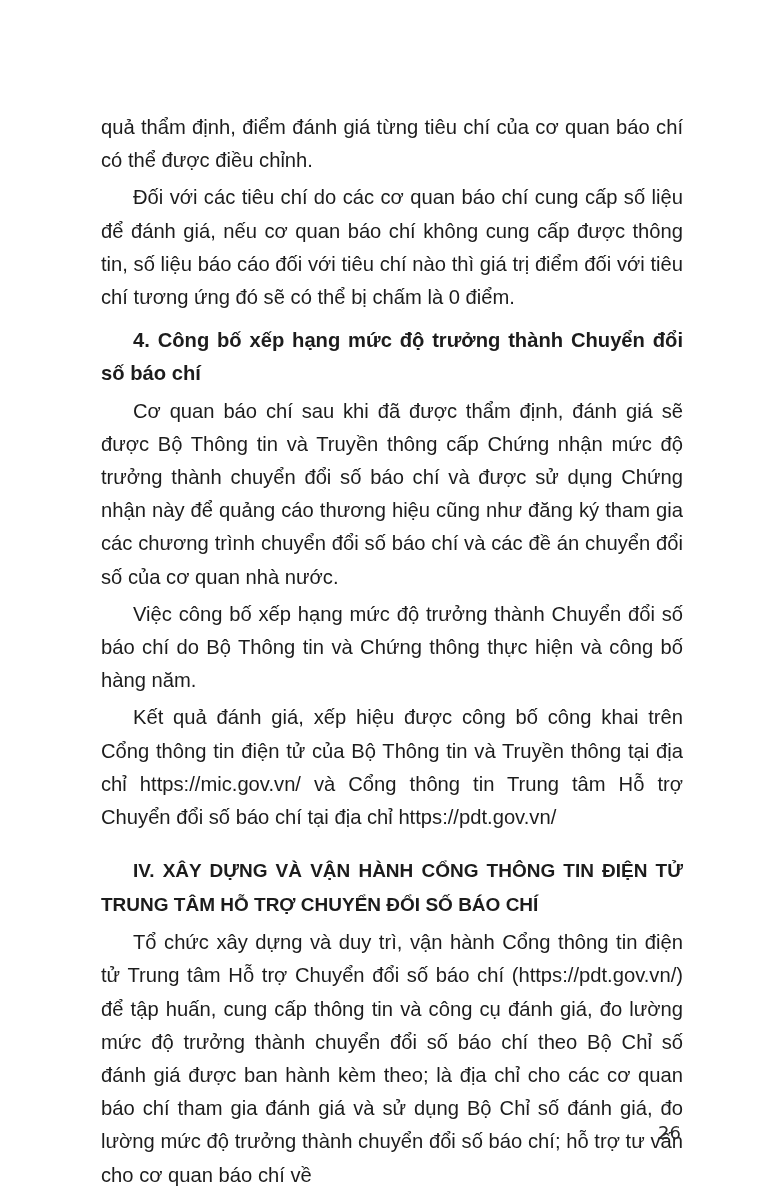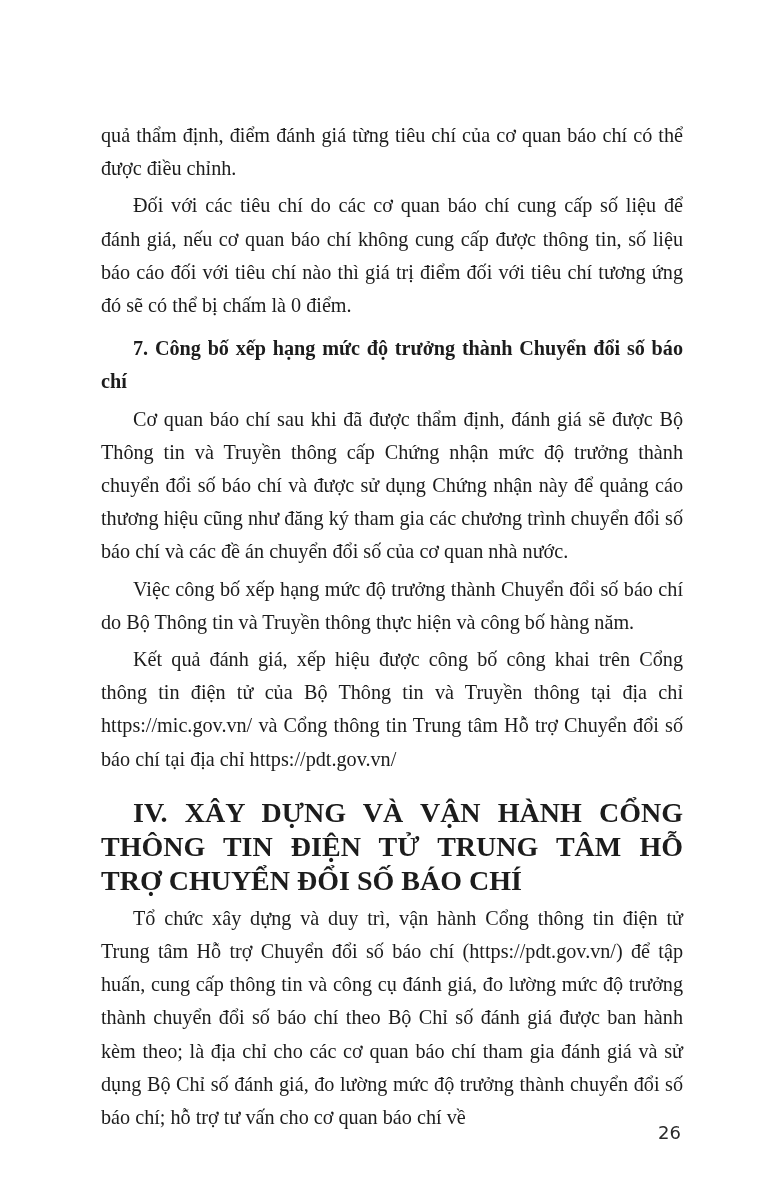--- a/index.html
+++ b/index.html
@@ -10,23 +10,23 @@
     body {
       width: 783px;
       height: 1200px;
       position: relative;
       overflow: hidden;
       color: #1c1c1c;
     }
     .page {
       position: absolute;
       left: 101px;
-      top: 119px;
+      top: 111px;
       width: 582px;
-      font-family: Liberation Serif, serif;
+      font-family: Liberation Sans, sans-serif;
       font-size: 20.2px;
       line-height: 33.2px;
       text-align: justify;
     }
     p {
       margin: 0;
     }
     .para {
       text-indent: 32px;
       margin-top: 4px;
@@ -40,42 +40,42 @@
       text-indent: 32px;
       margin-top: 10px;
       margin-bottom: 0;
       text-align: justify;
     }
     .heading-roman {
       font-weight: bold;
       text-indent: 32px;
       margin-top: 20px;
       margin-bottom: 2px;
-      font-size: 28px;
+      font-size: 19px;
       line-height: 34px;
       text-align: justify;
     }
     .page-number {
       position: absolute;
       left: 658px;
       top: 1122px;
       font-family: "DejaVu Sans", "Liberation Sans", sans-serif;
       font-size: 18px;
       color: #2a2a2a;
     }
   </style>
 </head>
 <body>
 
 <div class="page">
   <p class="first">quả thẩm định, điểm đánh giá từng tiêu chí của cơ quan báo chí có thể được điều chỉnh.</p>
   <p class="para">Đối với các tiêu chí do các cơ quan báo chí cung cấp số liệu để đánh giá, nếu cơ quan báo chí không cung cấp được thông tin, số liệu báo cáo đối với tiêu chí nào thì giá trị điểm đối với tiêu chí tương ứng đó sẽ có thể bị chấm là 0 điểm.</p>
 
-  <p class="heading">7. Công bố xếp hạng mức độ trưởng thành Chuyển đổi số báo chí</p>
+  <p class="heading">4. Công bố xếp hạng mức độ trưởng thành Chuyển đổi số báo chí</p>
   <p class="para">Cơ quan báo chí sau khi đã được thẩm định, đánh giá sẽ được Bộ Thông tin và Truyền thông cấp Chứng nhận mức độ trưởng thành chuyển đổi số báo chí và được sử dụng Chứng nhận này để quảng cáo thương hiệu cũng như đăng ký tham gia các chương trình chuyển đổi số báo chí và các đề án chuyển đổi số của cơ quan nhà nước.</p>
-  <p class="para">Việc công bố xếp hạng mức độ trưởng thành Chuyển đổi số báo chí do Bộ Thông tin và Truyền thông thực hiện và công bố hàng năm.</p>
+  <p class="para">Việc công bố xếp hạng mức độ trưởng thành Chuyển đổi số báo chí do Bộ Thông tin và Chứng thông thực hiện và công bố hàng năm.</p>
   <p class="para">Kết quả đánh giá, xếp hiệu được công bố công khai trên Cổng thông tin điện tử của Bộ Thông tin và Truyền thông tại địa chỉ https://mic.gov.vn/ và Cổng thông tin Trung tâm Hỗ trợ Chuyển đổi số báo chí tại địa chỉ https://pdt.gov.vn/</p>
 
   <p class="heading-roman">IV. XÂY DỰNG VÀ VẬN HÀNH CỔNG THÔNG TIN ĐIỆN TỬ TRUNG TÂM HỖ TRỢ CHUYỂN ĐỔI SỐ BÁO CHÍ</p>
   <p class="para">Tổ chức xây dựng và duy trì, vận hành Cổng thông tin điện tử Trung tâm Hỗ trợ Chuyển đổi số báo chí (https://pdt.gov.vn/) để tập huấn, cung cấp thông tin và công cụ đánh giá, đo lường mức độ trưởng thành chuyển đổi số báo chí theo Bộ Chỉ số đánh giá được ban hành kèm theo; là địa chỉ cho các cơ quan báo chí tham gia đánh giá và sử dụng Bộ Chỉ số đánh giá, đo lường mức độ trưởng thành chuyển đổi số báo chí; hỗ trợ tư vấn cho cơ quan báo chí về</p>
 </div>
 
 <div class="page-number">26</div>
 
 </body></html>

